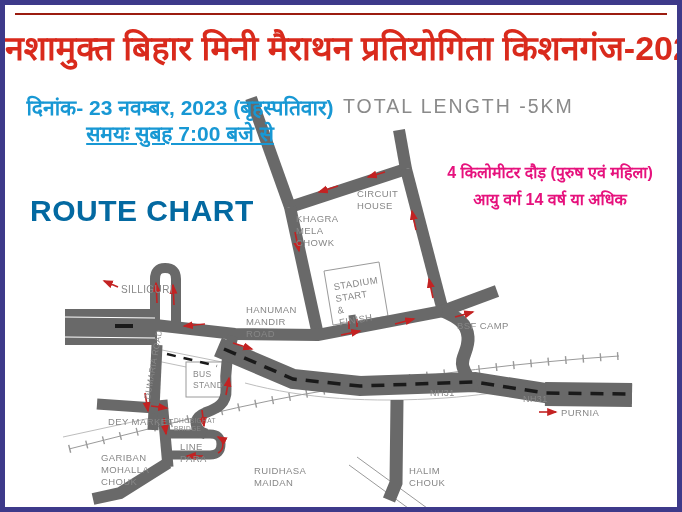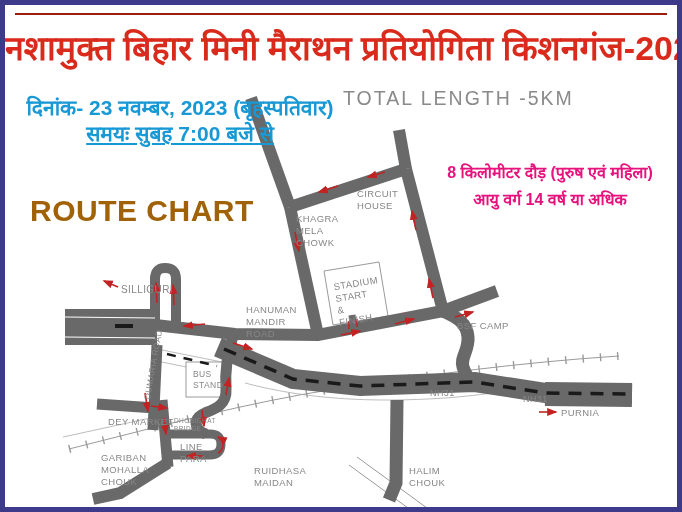--- a/index.html
+++ b/index.html
@@ -28,37 +28,37 @@
   }
   .date-line{
     position:absolute;left:10px;width:330px;
     text-align:center;
     font-size:21px;font-weight:700;
     color:#1898d4;
   }
   #date-line1{top:88px;}
   #date-line2{top:114px;text-decoration:underline;}
   #total-length{
-    position:absolute;left:338px;top:82px;
+    position:absolute;left:338px;top:90px;
     font-size:19.5px;font-weight:400;
     color:#8a8a8a;letter-spacing:2px;
     white-space:nowrap;
   }
   .category-line{
     position:absolute;left:412px;width:266px;
     text-align:center;
     font-size:16px;font-weight:700;
     color:#e6127d;white-space:nowrap;
   }
   #category-line1{top:156px;}
   #category-line2{top:183px;}
   #route-chart-title{
     position:absolute;left:25px;top:189px;
     font-size:30px;font-weight:700;
-    color:#a16207;letter-spacing:0.5px;
+    color:#0369a1;letter-spacing:0.5px;
     white-space:nowrap;
   }
   svg text{
     font-family:"Liberation Sans", sans-serif;
     fill:#878787;
     letter-spacing:0.4px;
   }
 </style>
 </head>
 <body>
@@ -208,18 +208,18 @@
 
   <div id="top-rule"></div>
 
   <div id="main-title">नशामुक्त बिहार मिनी मैराथन प्रतियोगिता  किशनगंज-2023</div>
 
   <div id="date-line1" class="date-line">दिनांक- 23 नवम्बर, 2023 (बृहस्पतिवार)</div>
   <div id="date-line2" class="date-line">समयः सुबह 7:00 बजे से</div>
 
   <div id="total-length">TOTAL LENGTH -5KM</div>
 
-  <div id="category-line1" class="category-line">8 किलोमीटर दौड़ (पुरुष एवं महिला)</div>
+  <div id="category-line1" class="category-line">4 किलोमीटर दौड़ (पुरुष एवं महिला)</div>
   <div id="category-line2" class="category-line">आयु  वर्ग 14 वर्ष या अधिक</div>
 
   <div id="route-chart-title">ROUTE CHART</div>
 
 </div>
 
 </body></html>

